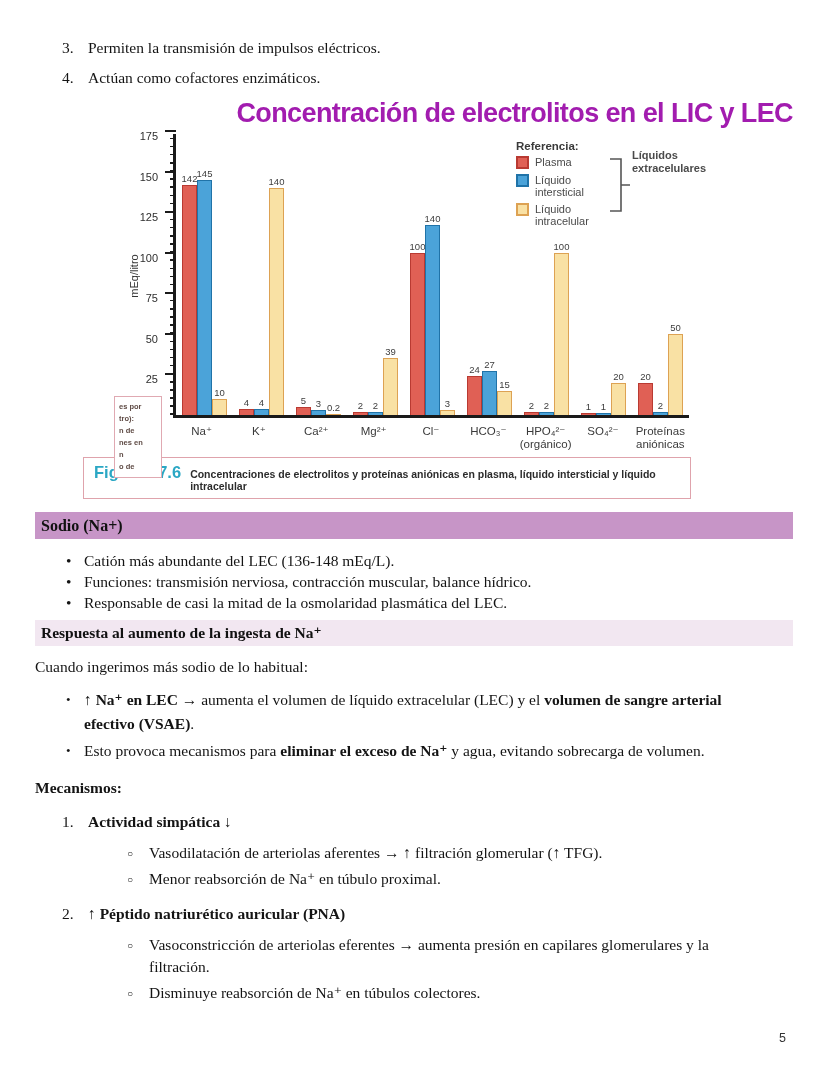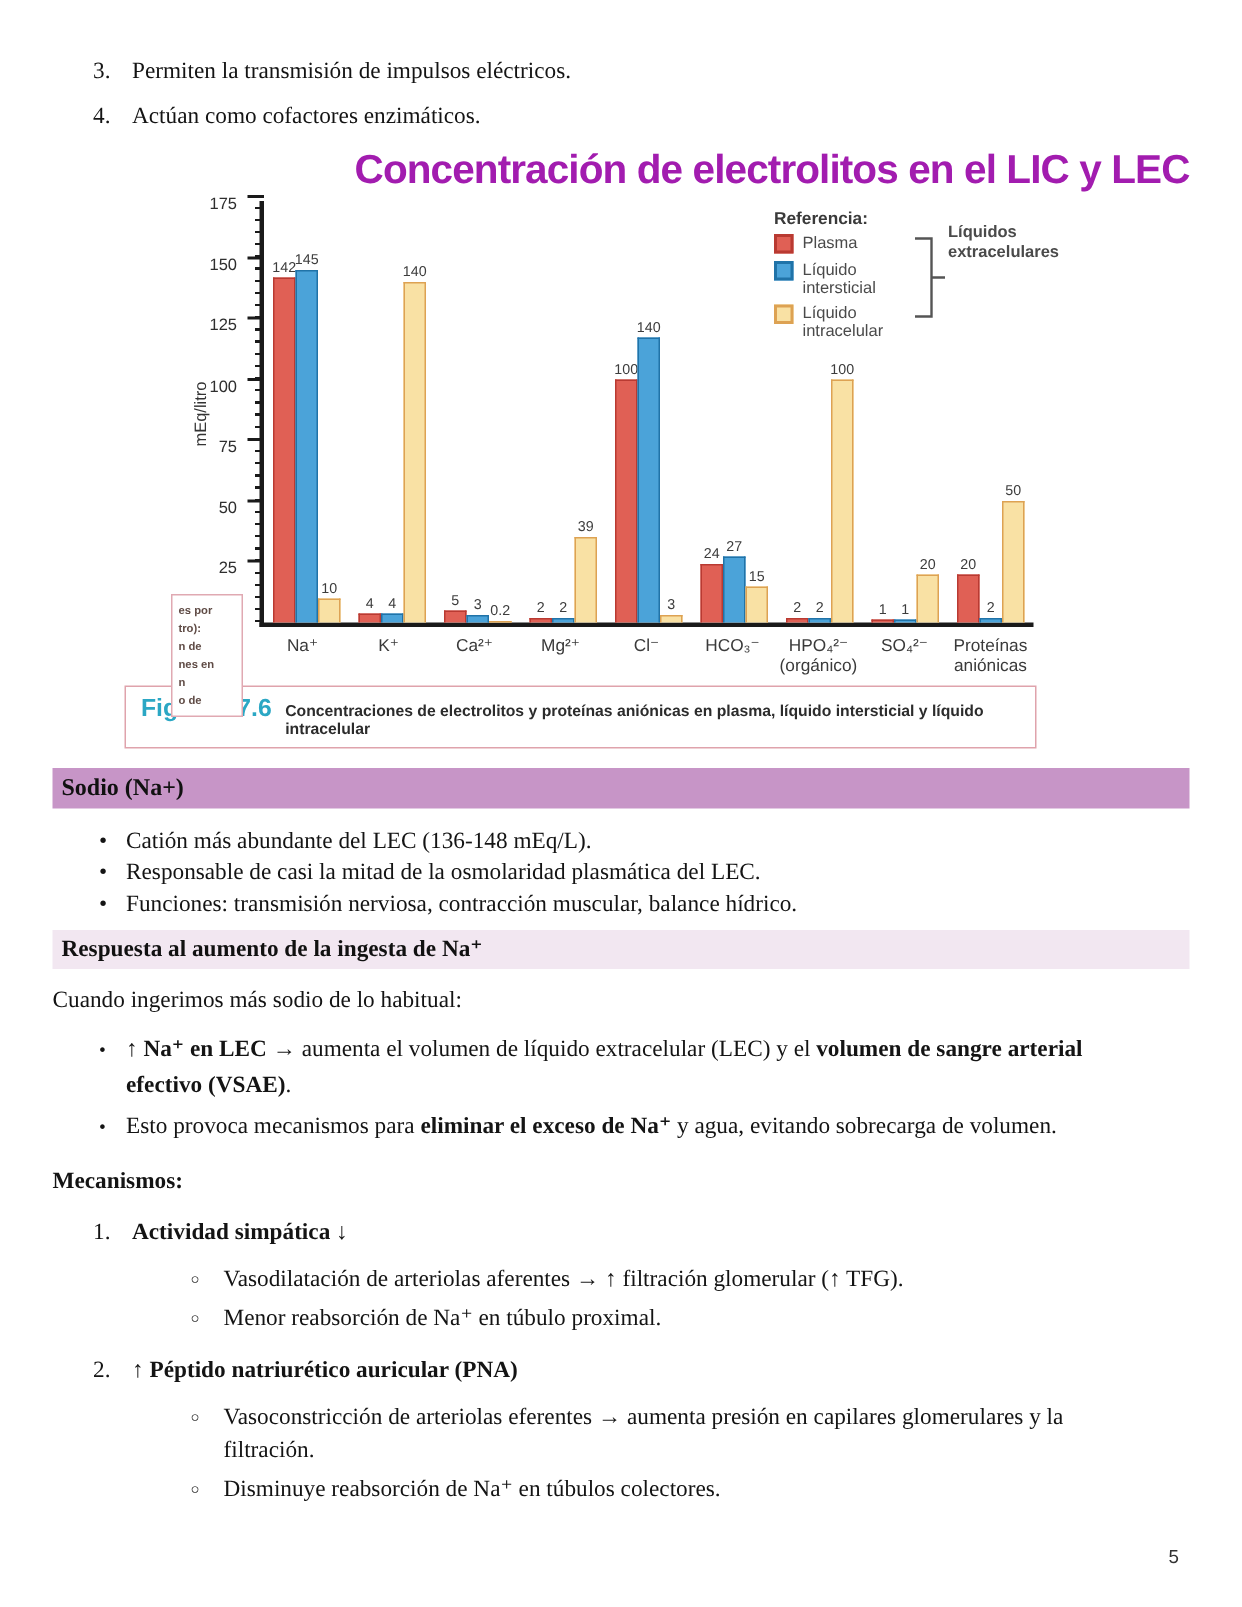--- a/index.html
+++ b/index.html
@@ -307,22 +307,22 @@
 
       <div class="caption sans">
         <span class="caption-label">Figura 27.6</span>
         <span class="caption-text">Concentraciones de electrolitos y proteínas aniónicas en plasma, líquido intersticial y líquido intracelular</span>
       </div>
     </div>
 
     <div class="section-band">Sodio (Na+)</div>
     <ul class="dot-list">
         <li>Catión más abundante del LEC (136-148 mEq/L).</li>
+        <li>Funciones: transmisión nerviosa, contracción muscular, balance hídrico.</li>
         <li>Responsable de casi la mitad de la osmolaridad plasmática del LEC.</li>
-        <li>Funciones: transmisión nerviosa, contracción muscular, balance hídrico.</li>
       </ul>
 
     <div class="subsection-band">Respuesta al aumento de la ingesta de Na⁺</div>
     <div class="paragraph">Cuando ingerimos más sodio de lo habitual:</div>
     <ul class="dot-list spread">
         <li><b>↑ Na⁺ en LEC</b><span> → aumenta el volumen de líquido extracelular (LEC) y el </span><b>volumen de sangre arterial efectivo (VSAE)</b><span>.</span></li>
         <li><span>Esto provoca mecanismos para </span><b>eliminar el exceso de Na⁺</b><span> y agua, evitando sobrecarga de volumen.</span></li>
       </ul>
 
     <div class="mech-heading">Mecanismos:</div>

